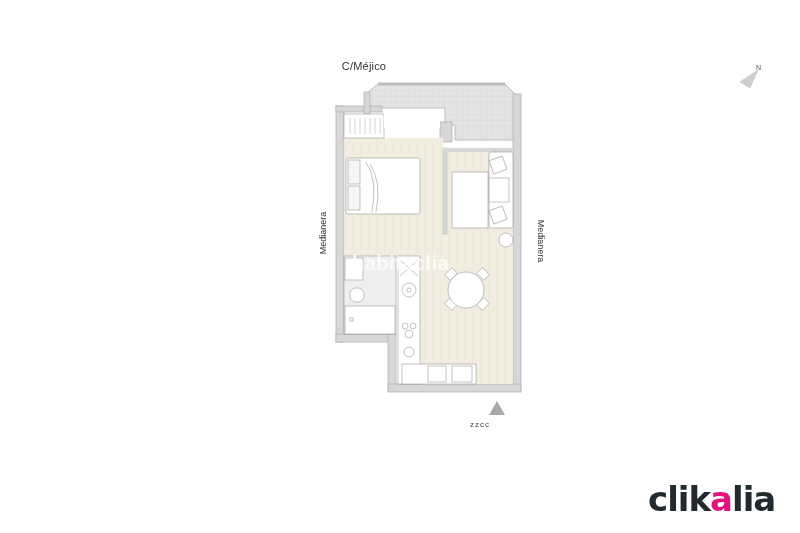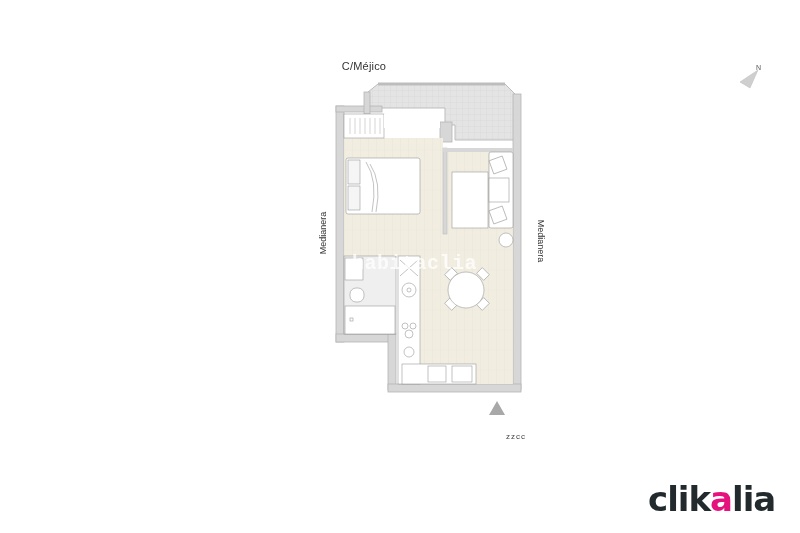--- a/index.html
+++ b/index.html
@@ -2,24 +2,24 @@
 <html><head>
 <meta charset="utf-8">
 <style>
   html,body{margin:0;padding:0;background:#ffffff;}
   body{width:800px;height:533px;position:relative;overflow:hidden;font-family:"Liberation Sans",sans-serif;}
   .abs{position:absolute;}
   .street-label{left:0;width:728px;top:60px;text-align:center;font-size:11px;color:#333;letter-spacing:0.2px;}
   .side-label{font-size:9px;color:#333;white-space:nowrap;}
   .side-left{left:298px;top:228px;transform:rotate(-90deg);transform-origin:center;width:50px;text-align:center;}
   .side-right{left:516px;top:236px;transform:rotate(90deg);transform-origin:center;width:50px;text-align:center;}
-  .entrance-label{left:470px;top:420px;width:56px;text-align:right;font-size:8px;color:#444;letter-spacing:1px;margin-top:12px;}
+  .entrance-label{left:470px;top:420px;width:56px;text-align:left;font-size:8px;color:#444;letter-spacing:1px;}
   .logo{left:648px;top:438px;font-size:34px;font-weight:bold;color:#222a2d;letter-spacing:-1px;font-family:"DejaVu Sans",sans-serif;margin-top:41px;}
   .logo .accent{color:#e5127d;}
-  .watermark{left:352px;top:252px;font-size:20px;color:rgba(255,255,255,0.75);font-weight:bold;letter-spacing:0.5px;font-family:Liberation Mono, monospace;}
+  .watermark{left:352px;top:252px;font-size:20px;color:rgba(255,255,255,0.75);font-weight:bold;letter-spacing:0.5px;}
 </style>
 </head>
 <body>
 
 <div class="abs street-label">C/Méjico</div>
 
 <svg class="abs" style="left:0;top:0" width="800" height="533" viewBox="0 0 800 533">
   <defs>
     <pattern id="tiles" width="6" height="6" patternUnits="userSpaceOnUse">
       <rect width="6" height="6" fill="#e4e4e4"></rect>

